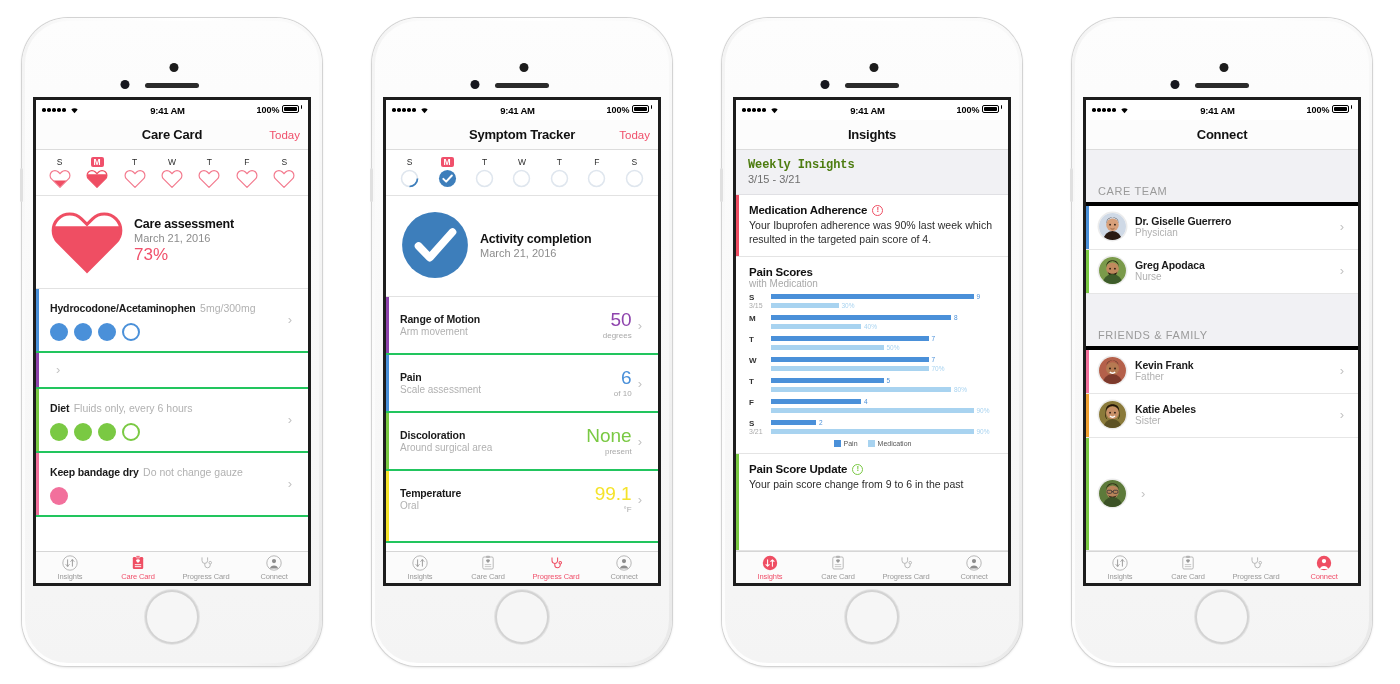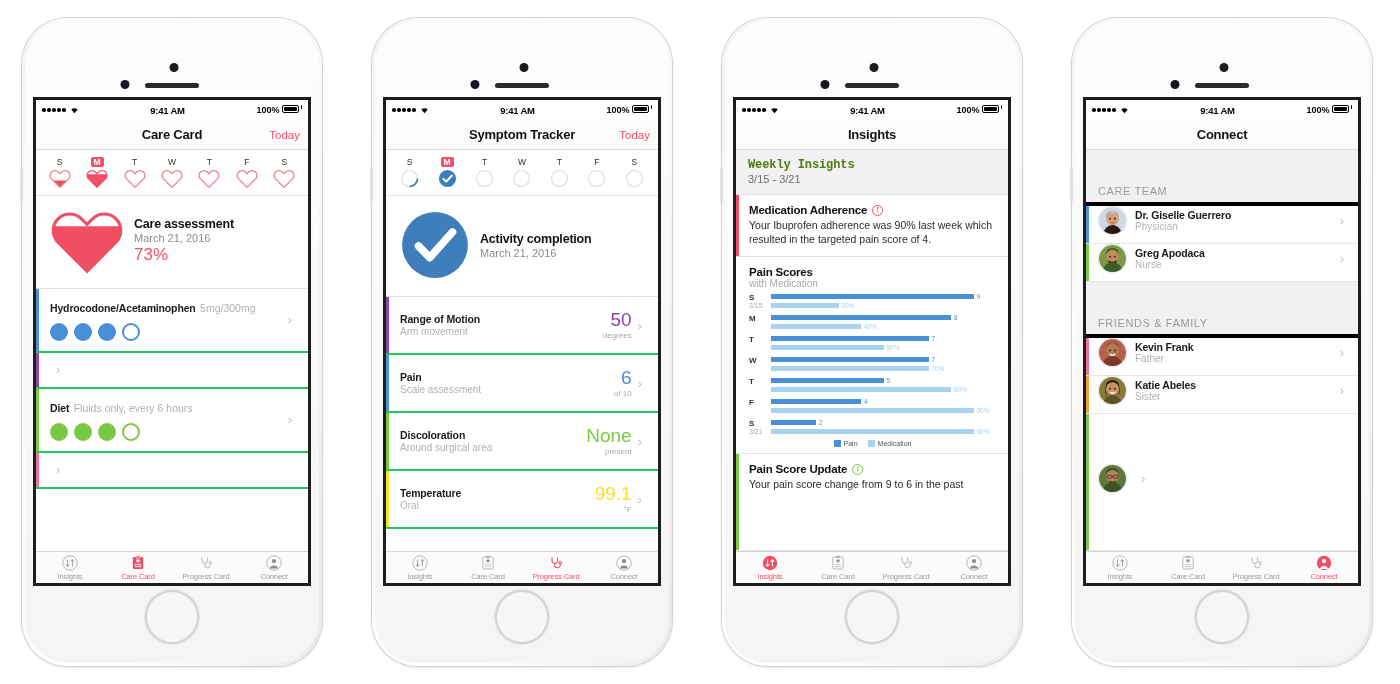--- a/index.html
+++ b/index.html
@@ -152,21 +152,21 @@
   .bv{ font-size:6.5px; }
   .legend{ display:flex; justify-content:center; gap:10px; margin-top:3px; }
   .legend span{ display:flex; align-items:center; gap:3px; font-size:7px; color:#555; }
   .legend i{ width:7px; height:7px; display:block; }
 
   
   .sechead{ background:#f1f1f4; padding:9px 12px 5px; font-size:11px; color:#9a9a9a;
             letter-spacing:.6px; flex:none; border-bottom:4px solid #000000;}
   .spacer-head{ background:#f1f1f4; height:26px; flex:none; }
   .contact{ position:relative; display:flex; align-items:center; gap:9px;
-            padding:1px 14px 9px 13px; border-bottom:1px solid #e6e6e6; background:#fff; flex:none;}
+            padding:7px 14px 9px 13px; border-bottom:1px solid #e6e6e6; background:#fff; flex:none;}
   .contact .stripe{ position:absolute; left:0; top:0; bottom:0; width:3px; }
   .avatar{ width:27px; height:27px; border-radius:50%; flex:none; overflow:hidden; position:relative;
            box-shadow:0 0 0 1.5px rgba(0,0,0,.08); }
   .avatar svg{ display:block; }
   .contact .nm{ font-size:10.5px; font-weight:bold; color:#1a1a1a; letter-spacing:-.15px;}
   .contact .rl{ font-size:10px; color:#b1b1b1; margin-top:0px;}
   .contact .cbody{ flex:1; min-width:0; }
 </style>
 </head>
 <body>
@@ -314,20 +314,26 @@
                 <span class="pip" style="background:#7ac943"></span>
                 <span class="pip" style="background:#7ac943"></span>
                 <span class="pip" style="border:2px solid #7ac943"></span>
               </div>
             </div>
             <span class="chev">›</span>
           </div>
 
           <div class="row">
             <span class="stripe" style="background:#f2709c"></span>
+            <div class="body">
+              <div><span class="hl">Keep bandage dry</span> <span class="sub">Do not change gauze</span></div>
+              <div class="pips">
+                <span class="pip" style="background:#f2709c"></span>
+              </div>
+            </div>
             <span class="chev">›</span>
           </div>
         </div>
 
         <div class="tabbar">
           <div class="tab">
             <svg width="16" height="16" viewBox="0 0 20 20">
               <circle cx="10" cy="10" r="9" fill="none" stroke="#b5b5b5" stroke-width="1.2"></circle>
               <path d="M7 6v8M7 14l-2-2M7 14l2-2M13 14V6M13 6l-2 2M13 6l2 2" fill="none" stroke="#9a9a9a" stroke-width="1.2" stroke-linecap="round"></path>
             </svg>
@@ -495,21 +501,21 @@
               <div class="hl">Discoloration</div>
               <div class="sub2">Around surgical area</div>
             </div>
             <div class="valwrap">
               <div class="v" style="color:#7ac943">None</div>
               <div class="u">present</div>
             </div>
             <span class="chev">›</span>
           </div>
 
-          <div class="row" style="padding:13px 16px 13px 14px">
+          <div class="row" style="padding:13px 16px 27px 14px">
             <span class="stripe" style="background:#f5e32a"></span>
             <div class="body">
               <div class="hl">Temperature</div>
               <div class="sub2">Oral</div>
             </div>
             <div class="valwrap">
               <div class="v" style="color:#f5e32a">99.1</div>
               <div class="u">°F</div>
             </div>
             <span class="chev">›</span>

